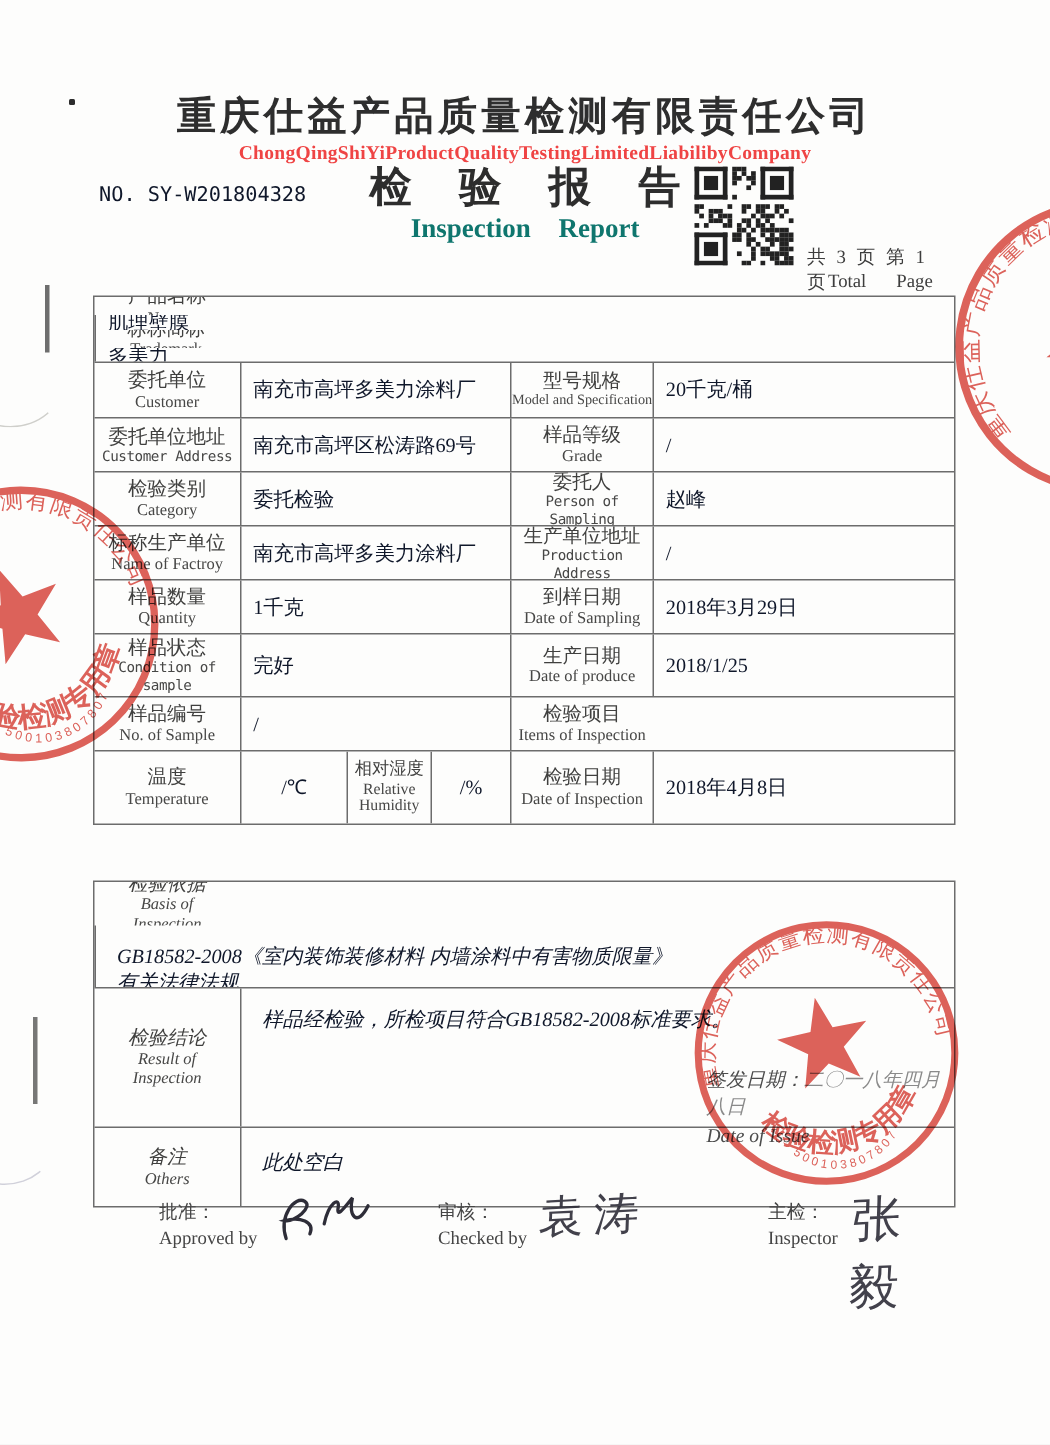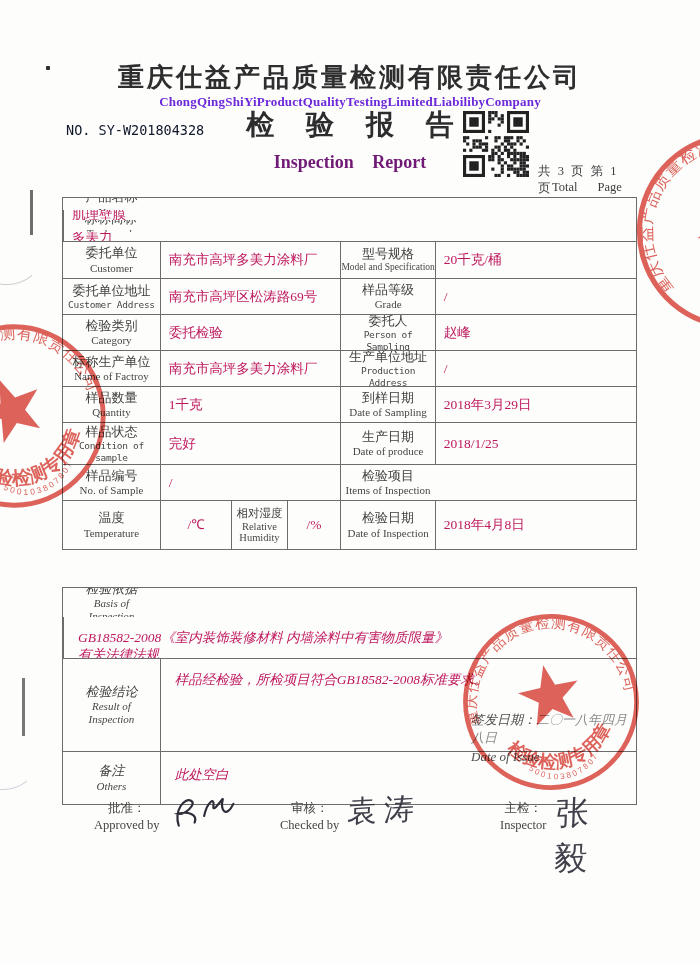--- a/index.html
+++ b/index.html
@@ -5,28 +5,28 @@
   * { margin:0; padding:0; box-sizing:border-box; }
   body { background:#e8e8e8; font-family:"Liberation Serif", serif; }
   .page { position:relative; width:700px; height:963px; margin:0 auto; background:#fdfdfc;
           overflow:hidden; color:#3a3a3a; }
 
   
   .company-cn { position:absolute; top:60px; left:0; width:100%; text-align:center;
     font-family:"Liberation Sans", sans-serif; font-weight:700; font-size:26px;
     letter-spacing:3px; color:#2e2e2e; }
   .company-en { position:absolute; top:94px; left:0; width:100%; text-align:center;
-    font-weight:700; font-size:13px; letter-spacing:.2px; color:#6d28d9; }
+    font-weight:700; font-size:13px; letter-spacing:.2px; color:#ef4444; }
   .report-no { position:absolute; top:122px; left:66px;
     font-family:"DejaVu Sans Mono", monospace; font-size:13.5px; color:#0f172a; }
   .title-cn { position:absolute; top:106px; left:0; width:100%; text-align:center;
     font-family:"Liberation Sans", sans-serif; font-weight:700; font-size:28px;
     word-spacing:24px; color:#2d2d2d; }
-  .title-en { position:absolute; top:152px; left:0; width:100%; text-align:center;
-    font-weight:700; font-size:18px; word-spacing:14px; color:#701a75; }
+  .title-en { position:absolute; top:142px; left:0; width:100%; text-align:center;
+    font-weight:700; font-size:18px; word-spacing:14px; color:#0f766e; }
   .qr { position:absolute; top:111px; left:462px; width:68px; height:66px; }
   .pages-cn { position:absolute; top:163px; left:538px; width:100px; font-size:12.5px;
     letter-spacing:2px; color:#3d3d3d; }
   .pages-en { position:absolute; top:180px; left:552px; display:flex; gap:20px;
     font-size:12.5px; color:#3d3d3d; }
 
   
   .tbl { position:absolute; left:62px; width:575px; border:1.5px solid #6c6c6c; }
   .tbl1 { top:197px; }
   .tbl2 { top:587px;font-style:italic; }
@@ -36,39 +36,39 @@
         justify-content:center; overflow:hidden; }
   .td:first-child { border-left:none; }
   .col-a { width:16.9%; text-align:center; }
   .col-b { width:31.5%; }
   .col-c { width:16.5%; text-align:center; }
   .col-d { width:35.1%; }
   .cn { font-size:13px; color:#40403f; line-height:1.25; }
   .en { font-size:11px; color:#474746; line-height:1.2; }
   .en.mono { font-family:"DejaVu Sans Mono", monospace; font-size:9.5px; letter-spacing:-.3px; }
   .en.sm { font-size:9.5px; }
-  .val { font-size:13.5px; color:#be185d; padding:2px 6px 2px 8px; line-height:1.3; }
+  .val { font-size:13.5px; color:#0f172a; padding:2px 6px 2px 8px; line-height:1.3; }
   .tempcell { flex-direction:row; padding:0; align-items:stretch; }
   .sub { display:flex; flex-direction:column; justify-content:center; text-align:center; }
   .sub-t { width:39.2%; }
   .sub-rh { width:31.5%; border-left:1px solid #6c6c6c; border-right:1px solid #6c6c6c;text-align:center; }
   .sub-rh .cn { font-size:11.5px; }
   .sub-rh .en { font-size:10.5px; line-height:1.1; }
   .sub-p { width:29.3%; }
 
   .tbl2 .col-rest { width:83.1%; justify-content:flex-start; padding:12px 12px 6px 14px; }
   .tbl2 .val { padding:0; }
   .issue { position:absolute; left:408px; top:52px; font-size:13px; color:#4c4c4c; }
   .issue .date { color:#8a8a8a; }
   .issue .en-line { margin-top:2px; font-size:13px; }
 
   
   .sig-row { position:absolute; top:800px; left:62px; width:575px; height:60px; }
   .sig-group { position:absolute; display:flex; align-items:flex-start; }
-  .sig-label { text-align:center; font-size:12.5px; color:#454545; line-height:1.35; }
+  .sig-label { text-align:left; font-size:12.5px; color:#454545; line-height:1.35;margin-left:12px; }
   .sig-label .cnl { font-size:12.5px; }
   .handwriting { font-size:30px; color:#2e2d38; transform:rotate(-3deg) skewX(-5deg);
     letter-spacing:7px; margin:-10px 0 0 8px; opacity:.9; }
 
   
   .stamp { position:absolute; mix-blend-mode:multiply; opacity:.85; }
   .stamp .ring { font:15.5px "Liberation Sans", sans-serif; fill:#d8473e; letter-spacing:1px; }
   .stamp .cap  { font:700 19px "Liberation Sans", sans-serif; fill:#d8473e; }
   .stamp .num  { font:8.5px "Liberation Sans", sans-serif; fill:#d8473e; letter-spacing:2.5px; }
   .stamp-main { left:457px; top:608px; width:188px; height:188px; transform:rotate(-12deg); }

